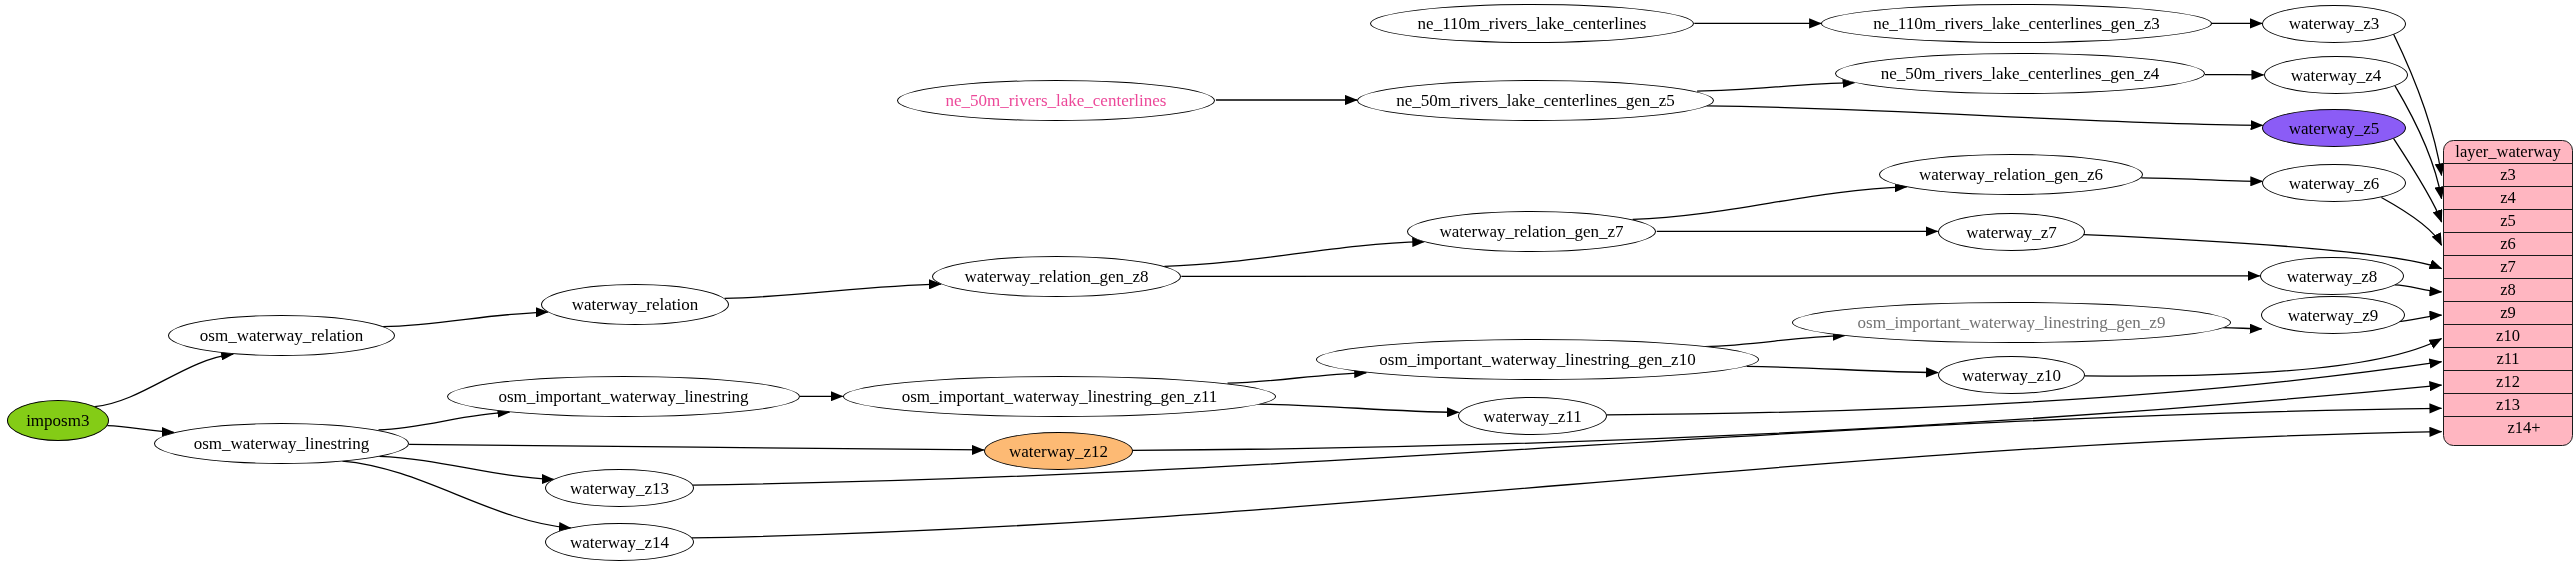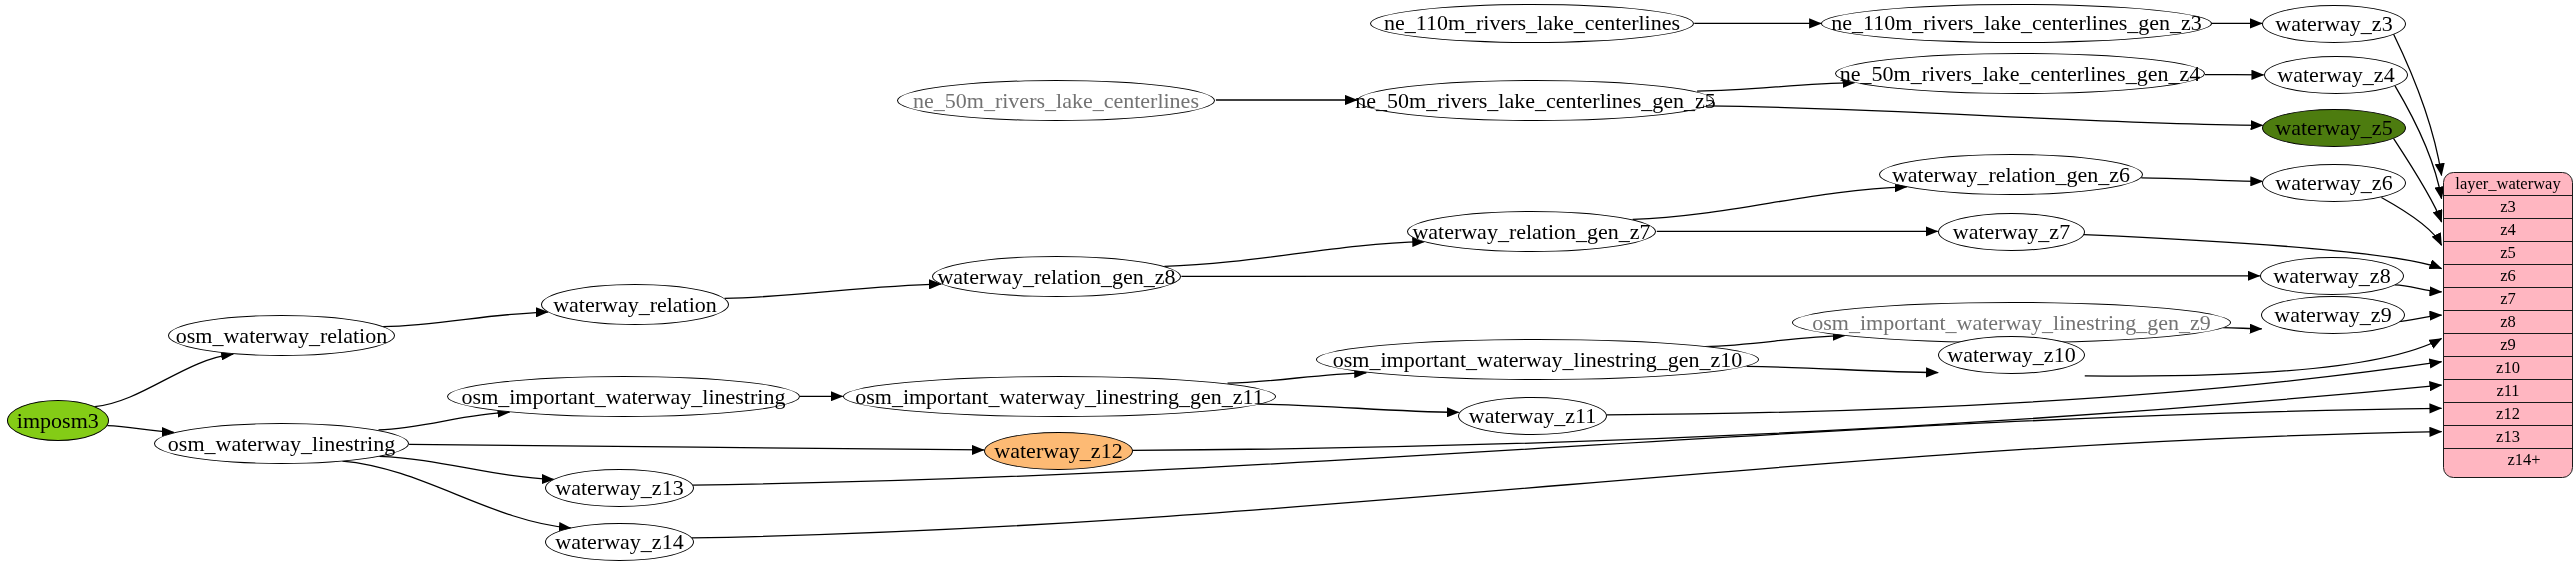--- a/index.html
+++ b/index.html
@@ -1,20 +1,20 @@
 <!DOCTYPE html>
 <html style="font-size:12px"><head>
 <meta charset="utf-8">
 <style>
   html,body{margin:0;padding:0;background:#ffffff;}
   #canvas{position:relative;overflow:hidden;font-family:"Liberation Serif","DejaVu Serif",serif;}
   #edge-layer{position:absolute;left:0;top:0;}
   .node{position:absolute;border-radius:50%;display:flex;align-items:center;justify-content:center;
-        white-space:nowrap;box-sizing:border-box;font-size:22px;line-height:1;}
-  #lw-table{position:absolute;box-sizing:border-box;overflow:hidden;margin-top:32px;}
+        white-space:nowrap;box-sizing:border-box;font-size:17px;line-height:1;}
+  #lw-table{position:absolute;box-sizing:border-box;overflow:hidden;}
   .thead,.trow{display:flex;align-items:center;justify-content:center;font-size:16.5px;line-height:1;
         box-sizing:border-box;}
 </style>
 </head>
 <body>
 
 <div id="canvas" style="width: 2576px; height: 565px; background: rgb(255, 255, 255);">
   <svg id="edge-layer" xmlns="http://www.w3.org/2000/svg" width="2576" height="565" viewBox="0 0 3430 752">
     <defs>
       <marker id="arrow" markerWidth="10" markerHeight="8" refX="9.5" refY="4" orient="auto">
@@ -76,21 +76,21 @@
       </div>
       <div class="node" style="left: 447px; top: 376px; width: 353px; height: 41px; background: rgb(255, 255, 255); border: 1.2px solid rgb(0, 0, 0); color: rgb(0, 0, 0);">
         <span>osm_important_waterway_linestring</span>
       </div>
       <div class="node" style="left: 545px; top: 469px; width: 149px; height: 38px; background: rgb(255, 255, 255); border: 1.2px solid rgb(0, 0, 0); color: rgb(0, 0, 0);">
         <span>waterway_z13</span>
       </div>
       <div class="node" style="left: 545px; top: 523px; width: 149px; height: 38px; background: rgb(255, 255, 255); border: 1.2px solid rgb(0, 0, 0); color: rgb(0, 0, 0);">
         <span>waterway_z14</span>
       </div>
-      <div class="node" style="left: 897px; top: 80px; width: 318px; height: 41px; background: rgb(255, 255, 255); border: 1.2px solid rgb(0, 0, 0); color: #737373;">
+      <div class="node" style="left: 897px; top: 80px; width: 318px; height: 41px; background: rgb(255, 255, 255); border: 1.2px solid rgb(0, 0, 0); color: #ec4899;">
         <span>ne_50m_rivers_lake_centerlines</span>
       </div>
       <div class="node" style="left: 932px; top: 256px; width: 249px; height: 41px; background: rgb(255, 255, 255); border: 1.2px solid rgb(0, 0, 0); color: rgb(0, 0, 0);">
         <span>waterway_relation_gen_z8</span>
       </div>
       <div class="node" style="left: 843px; top: 376px; width: 433px; height: 41px; background: rgb(255, 255, 255); border: 1.2px solid rgb(0, 0, 0); color: rgb(0, 0, 0);">
         <span>osm_important_waterway_linestring_gen_z11</span>
       </div>
       <div class="node" style="left: 984px; top: 432px; width: 149px; height: 38px; background: #fdba74; border: 1.2px solid rgb(0, 0, 0); color: rgb(0, 0, 0);">
         <span>waterway_z12</span>
@@ -118,30 +118,30 @@
       </div>
       <div class="node" style="left: 1879px; top: 154px; width: 264px; height: 41px; background: rgb(255, 255, 255); border: 1.2px solid rgb(0, 0, 0); color: rgb(0, 0, 0);">
         <span>waterway_relation_gen_z6</span>
       </div>
       <div class="node" style="left: 1938px; top: 213px; width: 147px; height: 38px; background: rgb(255, 255, 255); border: 1.2px solid rgb(0, 0, 0); color: rgb(0, 0, 0);">
         <span>waterway_z7</span>
       </div>
       <div class="node" style="left: 1792px; top: 302px; width: 439px; height: 41px; background: rgb(255, 255, 255); border: 1.2px solid rgb(0, 0, 0); color: #737373;">
         <span>osm_important_waterway_linestring_gen_z9</span>
       </div>
-      <div class="node" style="left: 1938px; top: 336px; width: 147px; height: 38px; background: rgb(255, 255, 255); border: 1.2px solid rgb(0, 0, 0); color: rgb(0, 0, 0);">
+      <div class="node" style="left: 1938px; top: 356px; width: 147px; height: 38px; background: rgb(255, 255, 255); border: 1.2px solid rgb(0, 0, 0); color: rgb(0, 0, 0);">
         <span>waterway_z10</span>
       </div>
       <div class="node" style="left: 2262px; top: 4.5px; width: 144px; height: 38px; background: rgb(255, 255, 255); border: 1.2px solid rgb(0, 0, 0); color: rgb(0, 0, 0);">
         <span>waterway_z3</span>
       </div>
       <div class="node" style="left: 2264px; top: 56px; width: 144px; height: 38px; background: rgb(255, 255, 255); border: 1.2px solid rgb(0, 0, 0); color: rgb(0, 0, 0);">
         <span>waterway_z4</span>
       </div>
-      <div class="node" style="left: 2262px; top: 109px; width: 144px; height: 38px; background: #4d7c0f; border: 1.2px solid rgb(0, 0, 0); color: rgb(0, 0, 0);">
+      <div class="node" style="left: 2262px; top: 109px; width: 144px; height: 38px; background: #8b5cf6; border: 1.2px solid rgb(0, 0, 0); color: rgb(0, 0, 0);">
         <span>waterway_z5</span>
       </div>
       <div class="node" style="left: 2262px; top: 164px; width: 144px; height: 38px; background: rgb(255, 255, 255); border: 1.2px solid rgb(0, 0, 0); color: rgb(0, 0, 0);">
         <span>waterway_z6</span>
       </div>
       <div class="node" style="left: 2260px; top: 257px; width: 144px; height: 38px; background: rgb(255, 255, 255); border: 1.2px solid rgb(0, 0, 0); color: rgb(0, 0, 0);">
         <span>waterway_z8</span>
       </div>
       <div class="node" style="left: 2261px; top: 296px; width: 144px; height: 38px; background: rgb(255, 255, 255); border: 1.2px solid rgb(0, 0, 0); color: rgb(0, 0, 0);">
         <span>waterway_z9</span>

